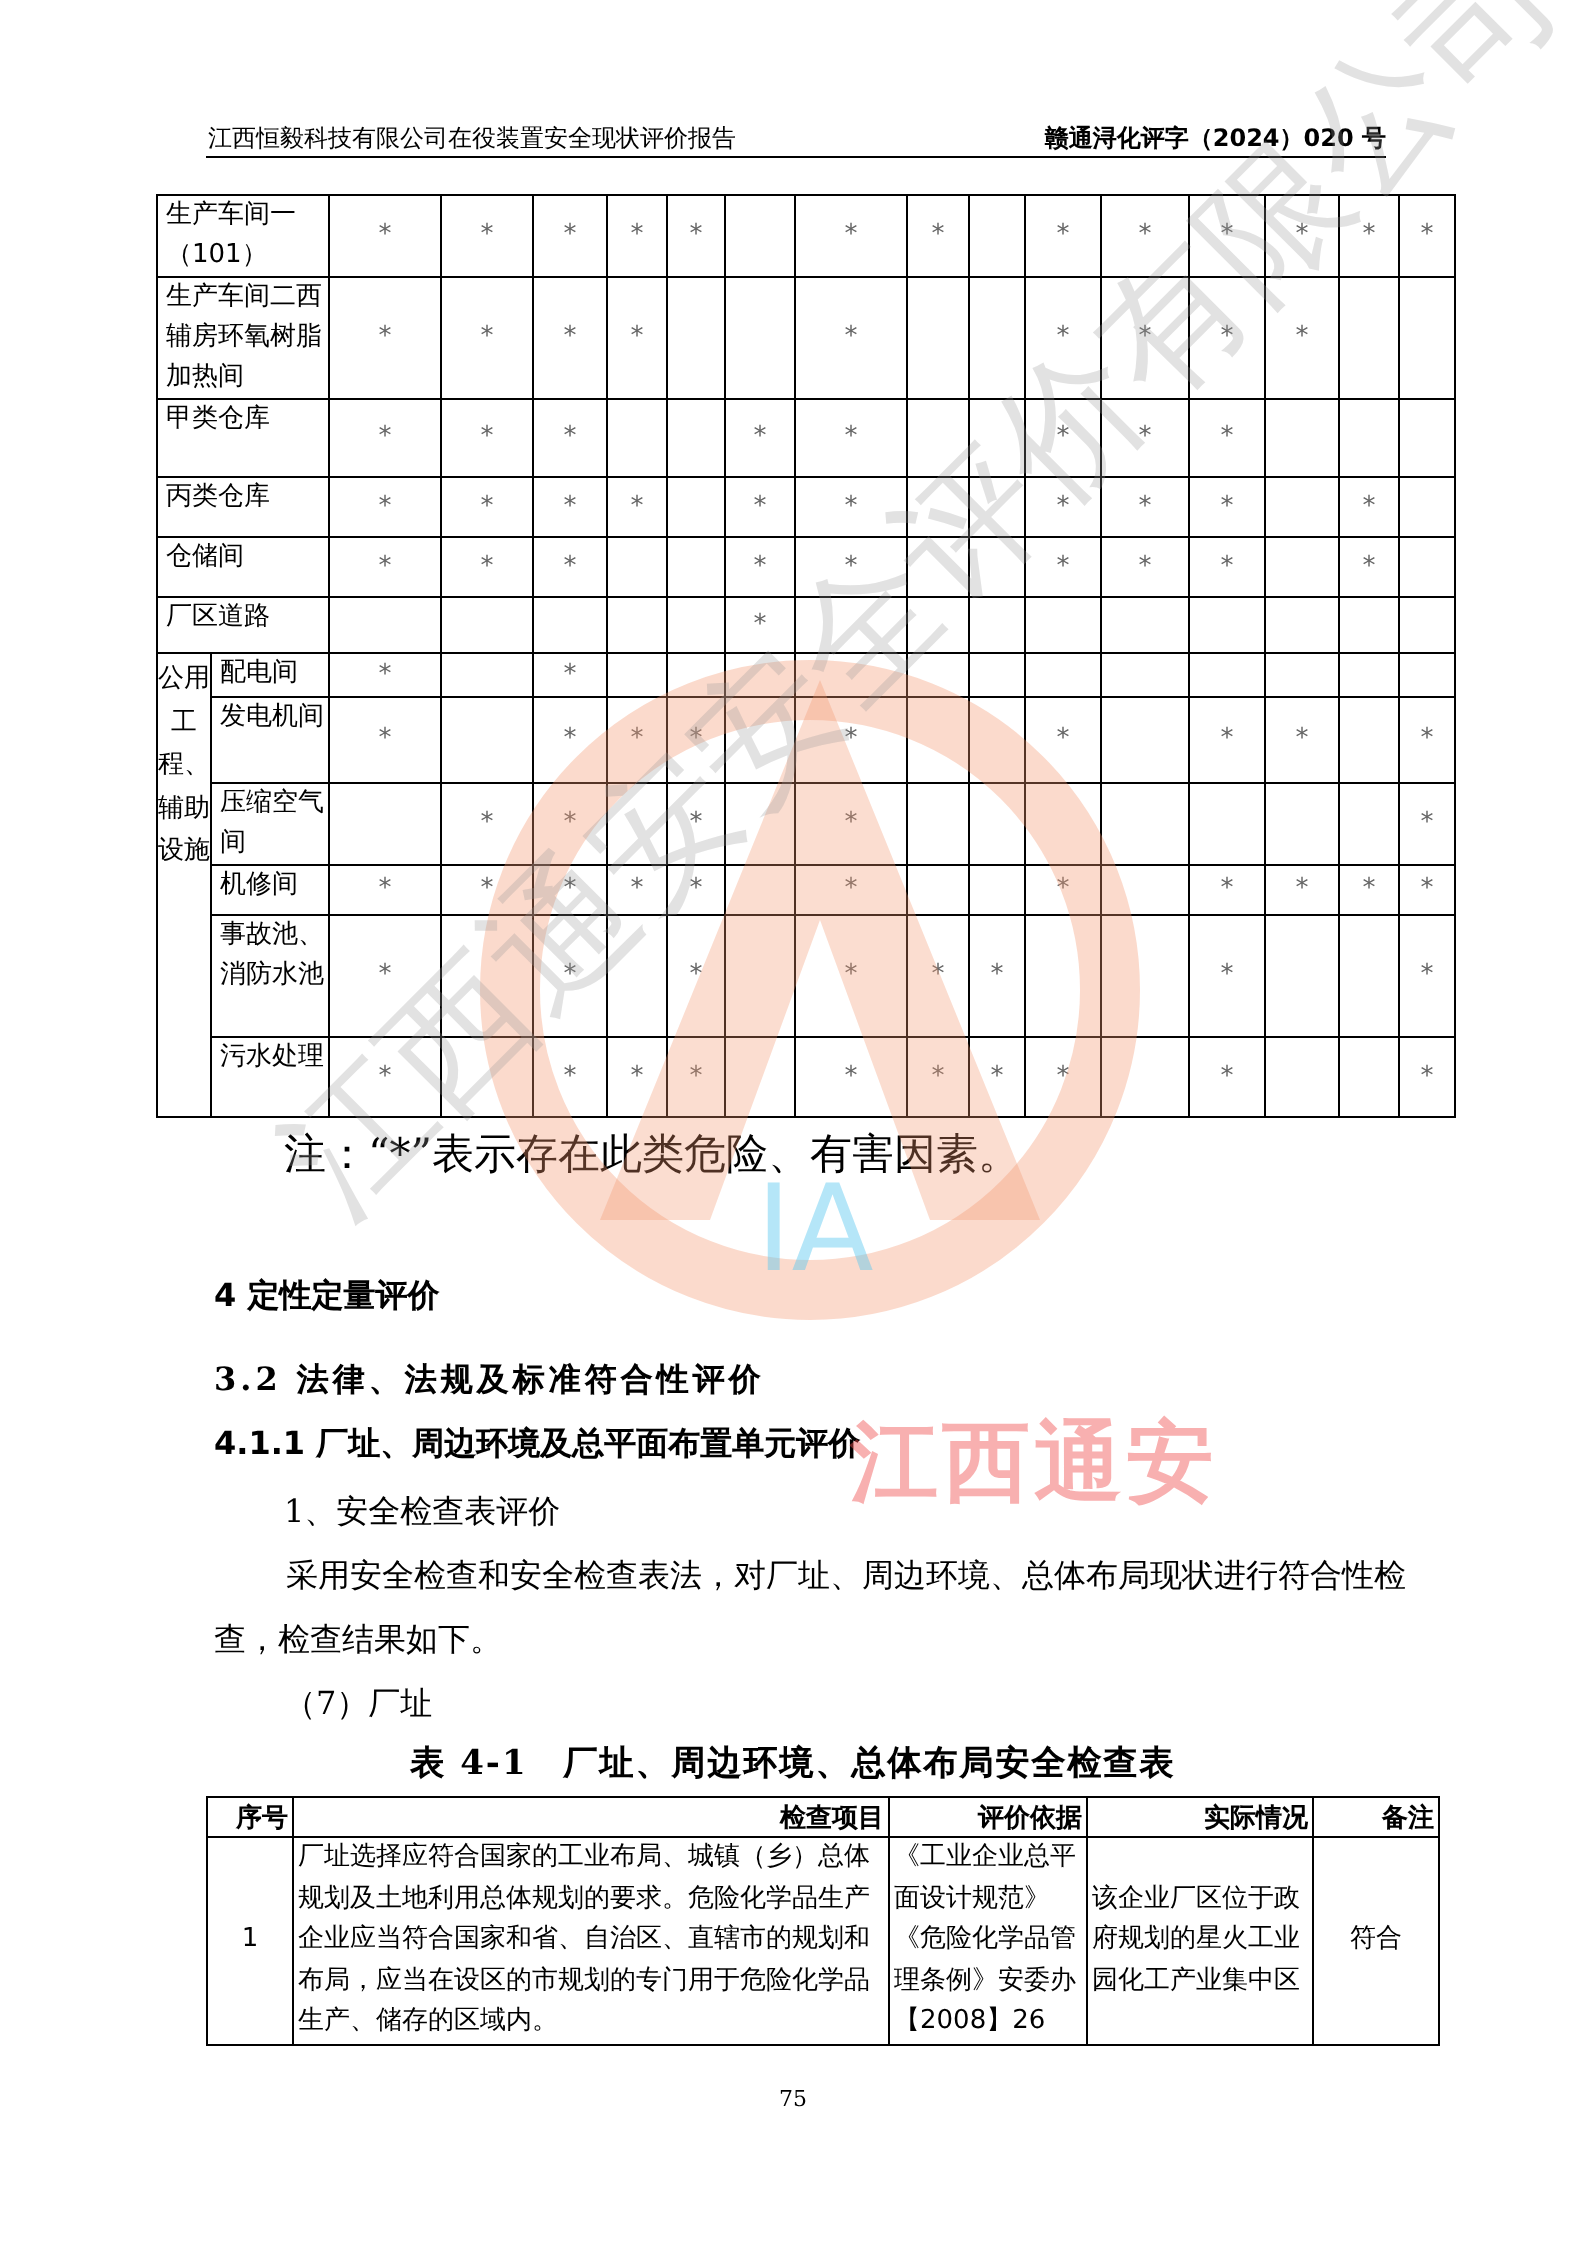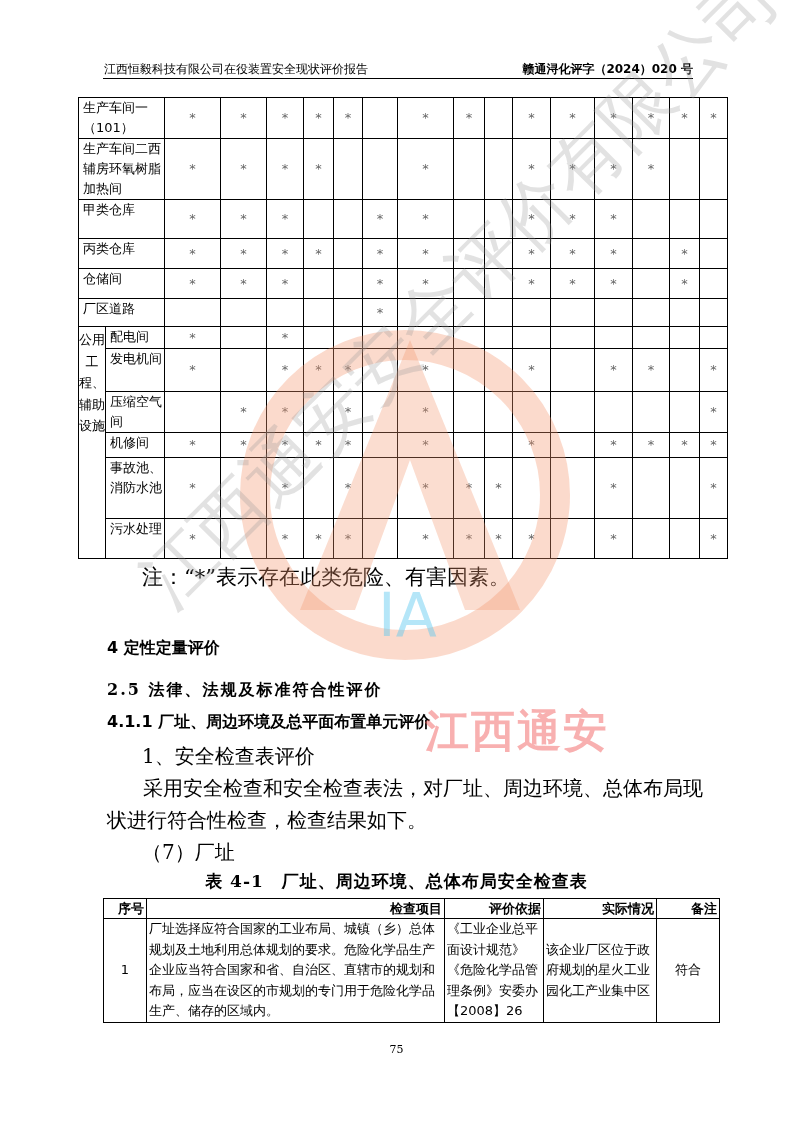--- a/index.html
+++ b/index.html
@@ -23,21 +23,21 @@
   table.hazard td { border: 1px solid #000; padding: 0; text-align: center; vertical-align: middle; line-height: 20px; }
   table.hazard td.lbl { text-align: left; vertical-align: top; padding-left: 4px; line-height: 20px; }
   table.hazard td.grp { text-align: center; vertical-align: top; width: 24px; line-height: 21.5px; padding-top: 2px; }
   table.hazard td.sub { text-align: left; vertical-align: top; padding-left: 4px; line-height: 20px; }
   .star { color: #666; font-size: 13px; }
 
   .note { position: absolute; left: 142px; top: 563px; font-size: 21px; }
   .h1 { position: absolute; left: 107px; top: 638px; font-size: 16px; font-weight: bold; font-family: "DejaVu Sans", "Liberation Sans", sans-serif; }
   .h2 { position: absolute; left: 107px; top: 680px; font-size: 16px; font-weight: bold; letter-spacing: 2px; font-family: "DejaVu Serif", "Liberation Serif", serif; }
   .h3 { position: absolute; left: 107px; top: 712px; font-size: 16px; font-weight: bold; font-family: "DejaVu Sans", "Liberation Sans", sans-serif; }
-  .p { position: absolute; font-size: 20px; line-height: 32px; }
+  .p { position: absolute; font-size: 16px; line-height: 32px; }
   .p1 { left: 142px; top: 740px; }
   .p2 { left: 107px; top: 772px; width: 600px; text-indent: 36px; }
   .p3 { left: 142px; top: 836px; }
   .caption { position: absolute; left: 0; width: 793px; top: 870px; text-align: center; font-size: 17px; font-weight: bold; letter-spacing: 1px; }
 
   table.check {
     position: absolute; left: 103px; top: 898px; border-collapse: collapse; table-layout: fixed;
     font-family: "DejaVu Sans", "Liberation Sans", sans-serif; font-size: 13px;
   }
   table.check td, table.check th { border: 1px solid #000; padding: 0 2px; }
@@ -298,21 +298,21 @@
         <td></td>
         <td></td>
         <td><span class="star">*</span></td>
       </tr>
     </tbody>
 </table>
 
 <div class="note">注：“*”表示存在此类危险、有害因素。</div>
 
 <div class="h1">4 定性定量评价</div>
-<div class="h2">2.5 法律、法规及标准符合性评价</div>
+<div class="h2">3.2 法律、法规及标准符合性评价</div>
 <div class="h3">4.1.1 厂址、周边环境及总平面布置单元评价</div>
 
 <div class="p p1">1、安全检查表评价</div>
 <div class="p p2">采用安全检查和安全检查表法，对厂址、周边环境、总体布局现状进行符合性检查，检查结果如下。</div>
 <div class="p p3">（7）厂址</div>
 
 <div class="caption">表 4-1　厂址、周边环境、总体布局安全检查表</div>
 
 <table class="check">
   <colgroup>

